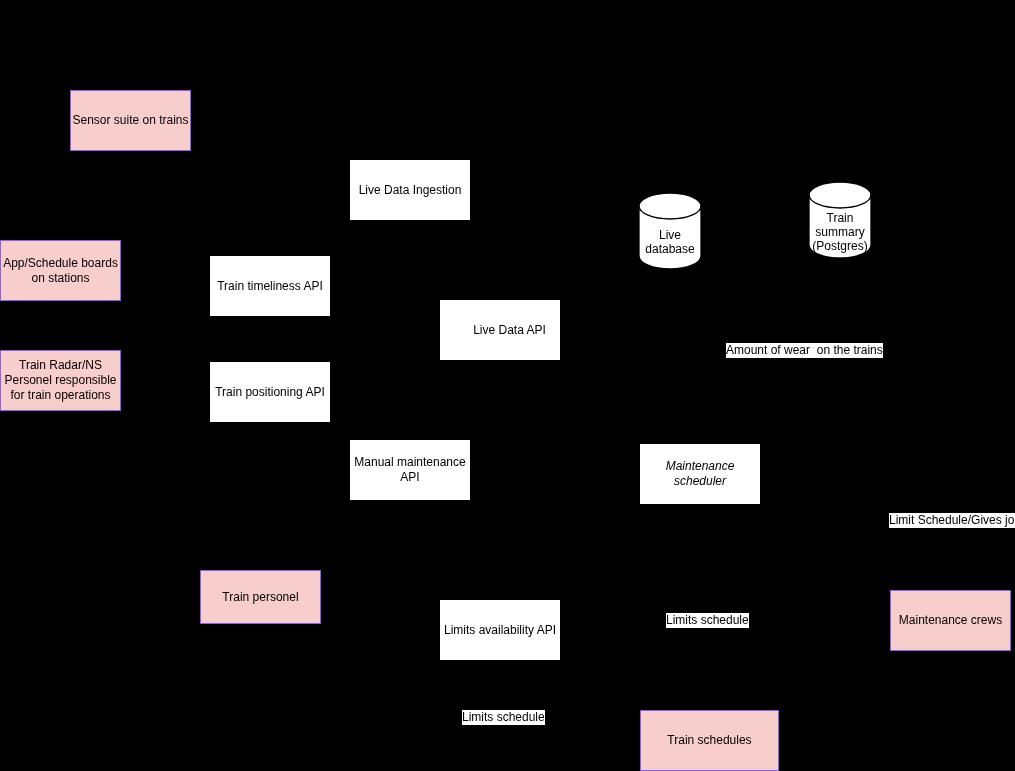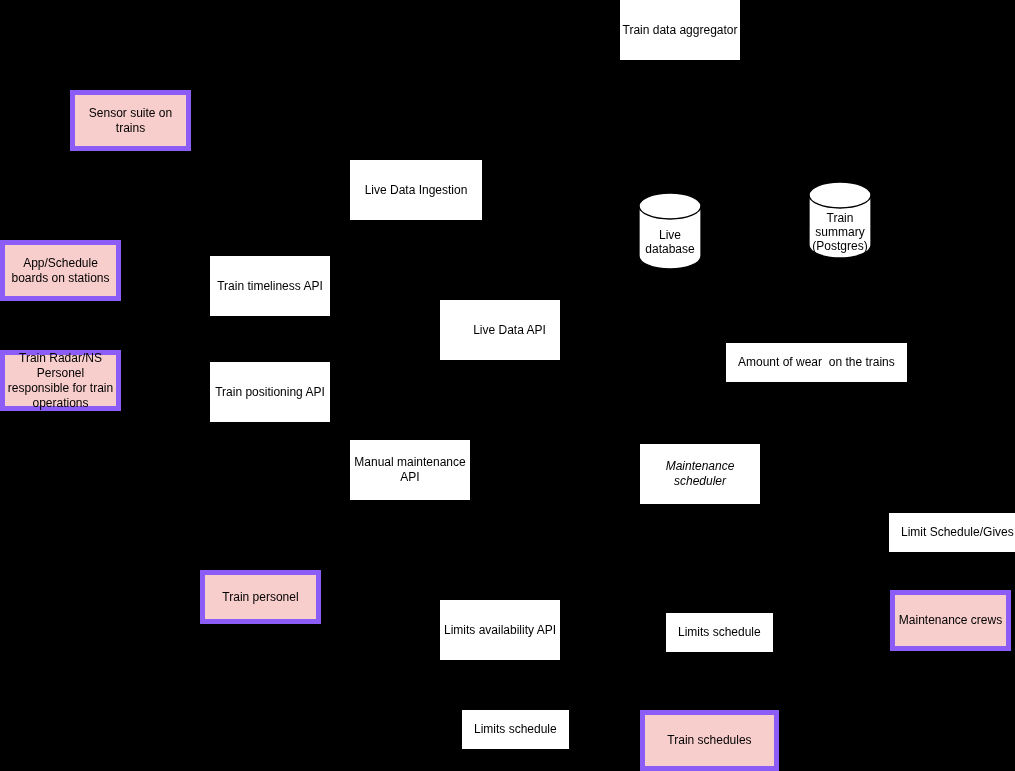--- a/index.html
+++ b/index.html
@@ -12,44 +12,43 @@
   }
   .node{
     position:absolute;
     display:flex;align-items:center;justify-content:center;
     text-align:center;
     font-size:12px;line-height:15px;color:#000;
     box-sizing:border-box;
     padding:0 1px;
   }
   .process{background:#ffffff;}
-  .actor{background:#f8cecc;border:5px solid #8b5cf6;}
+  .actor{background:#f8cecc;border:1px solid #8b5cf6;}
   .cylinder{position:absolute;}
   .cylinder svg{display:block;}
   .cyl-label{
     position:absolute;left:-5px;right:-5px;
     display:flex;align-items:center;justify-content:center;
     text-align:center;font-size:12px;line-height:14px;color:#000;
   }
   .edge-label{
     position:absolute;
     background:#ffffff;color:#000;
     font-size:12px;line-height:15px;
     white-space:pre;
-    padding:12px;
+    padding:0;
   }
 </style>
 </head>
 <body>
 
 <div class="canvas">
 
-  <div class="node process" style="left:620px;top:0;width:120px;height:60px;">Train data aggregator</div>
 
-  <div class="node process" style="left:350px;top:160px;width:132px;height:60px;">Live Data Ingestion</div>
+  <div class="node process" style="left:350px;top:160px;width:120px;height:60px;">Live Data Ingestion</div>
 
   <div class="node process" style="left:210px;top:256px;width:120px;height:60px;">Train timeliness API</div>
 
   <div class="node process" style="left:210px;top:350px;width:120px;height:60px;margin-top:12px;">Train positioning API</div>
 
   <div class="node process" style="left:440px;top:300px;width:120px;height:60px;padding-left:20px;">Live Data API</div>
 
   <div class="node process" style="left:350px;top:440px;width:120px;height:60px;">Manual maintenance API</div>
 
   <div class="node process" style="left:640px;top:444px;width:120px;height:60px;font-style:italic;">Maintenance scheduler</div>

